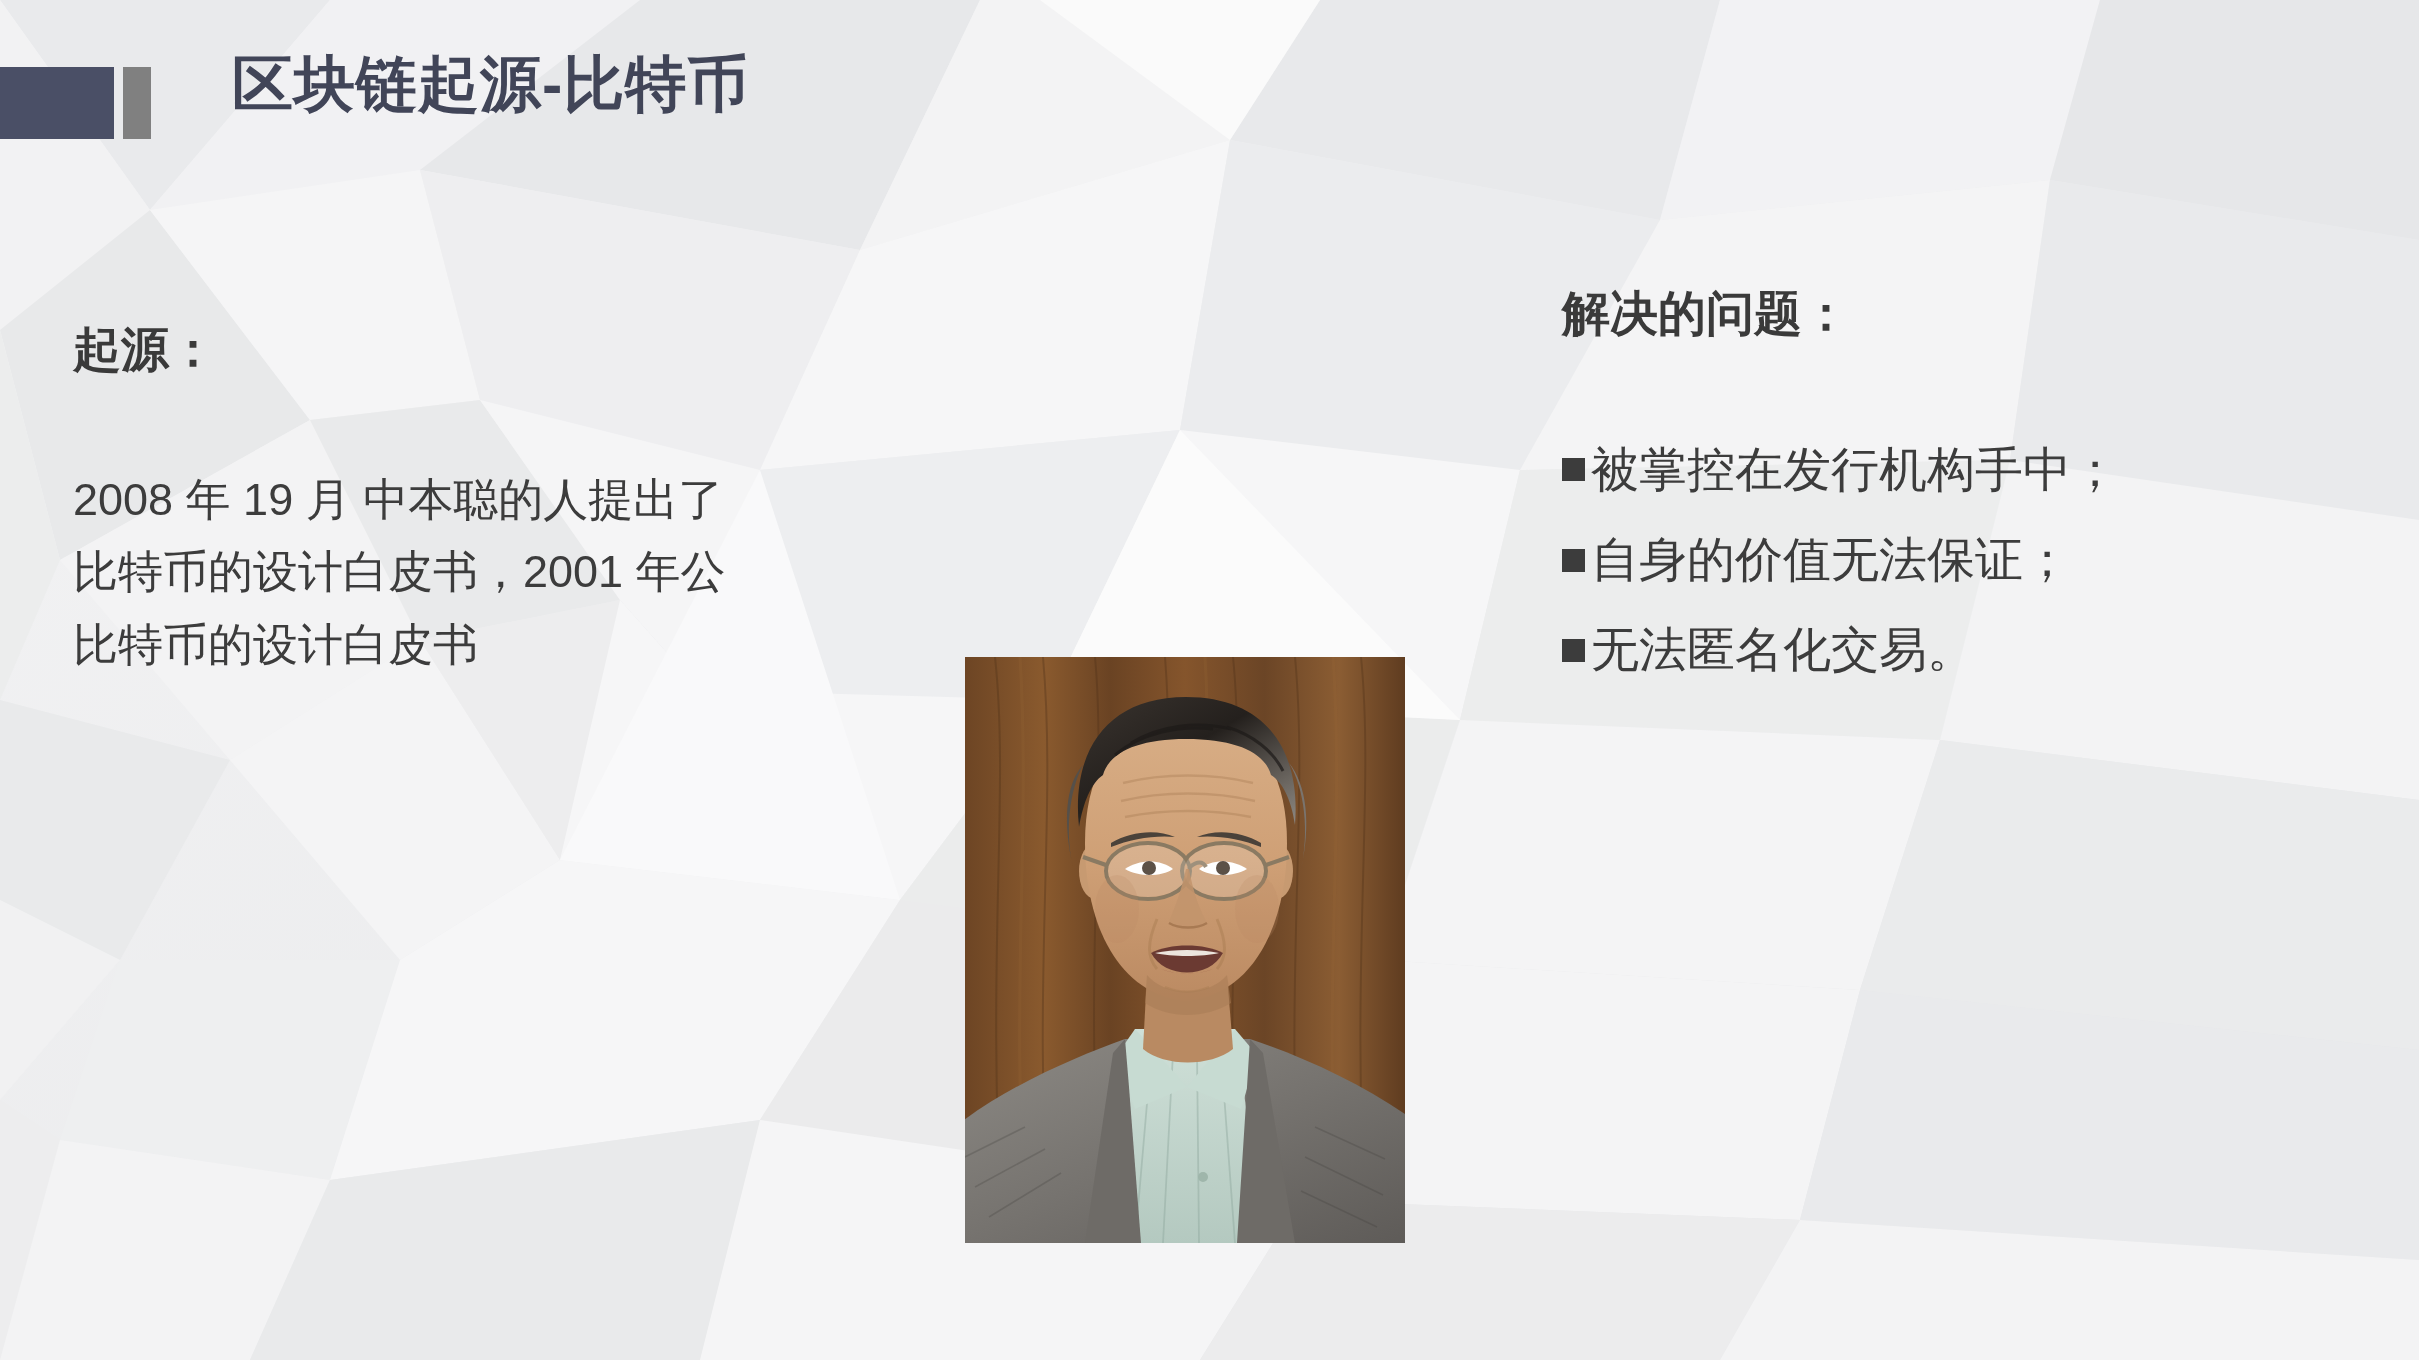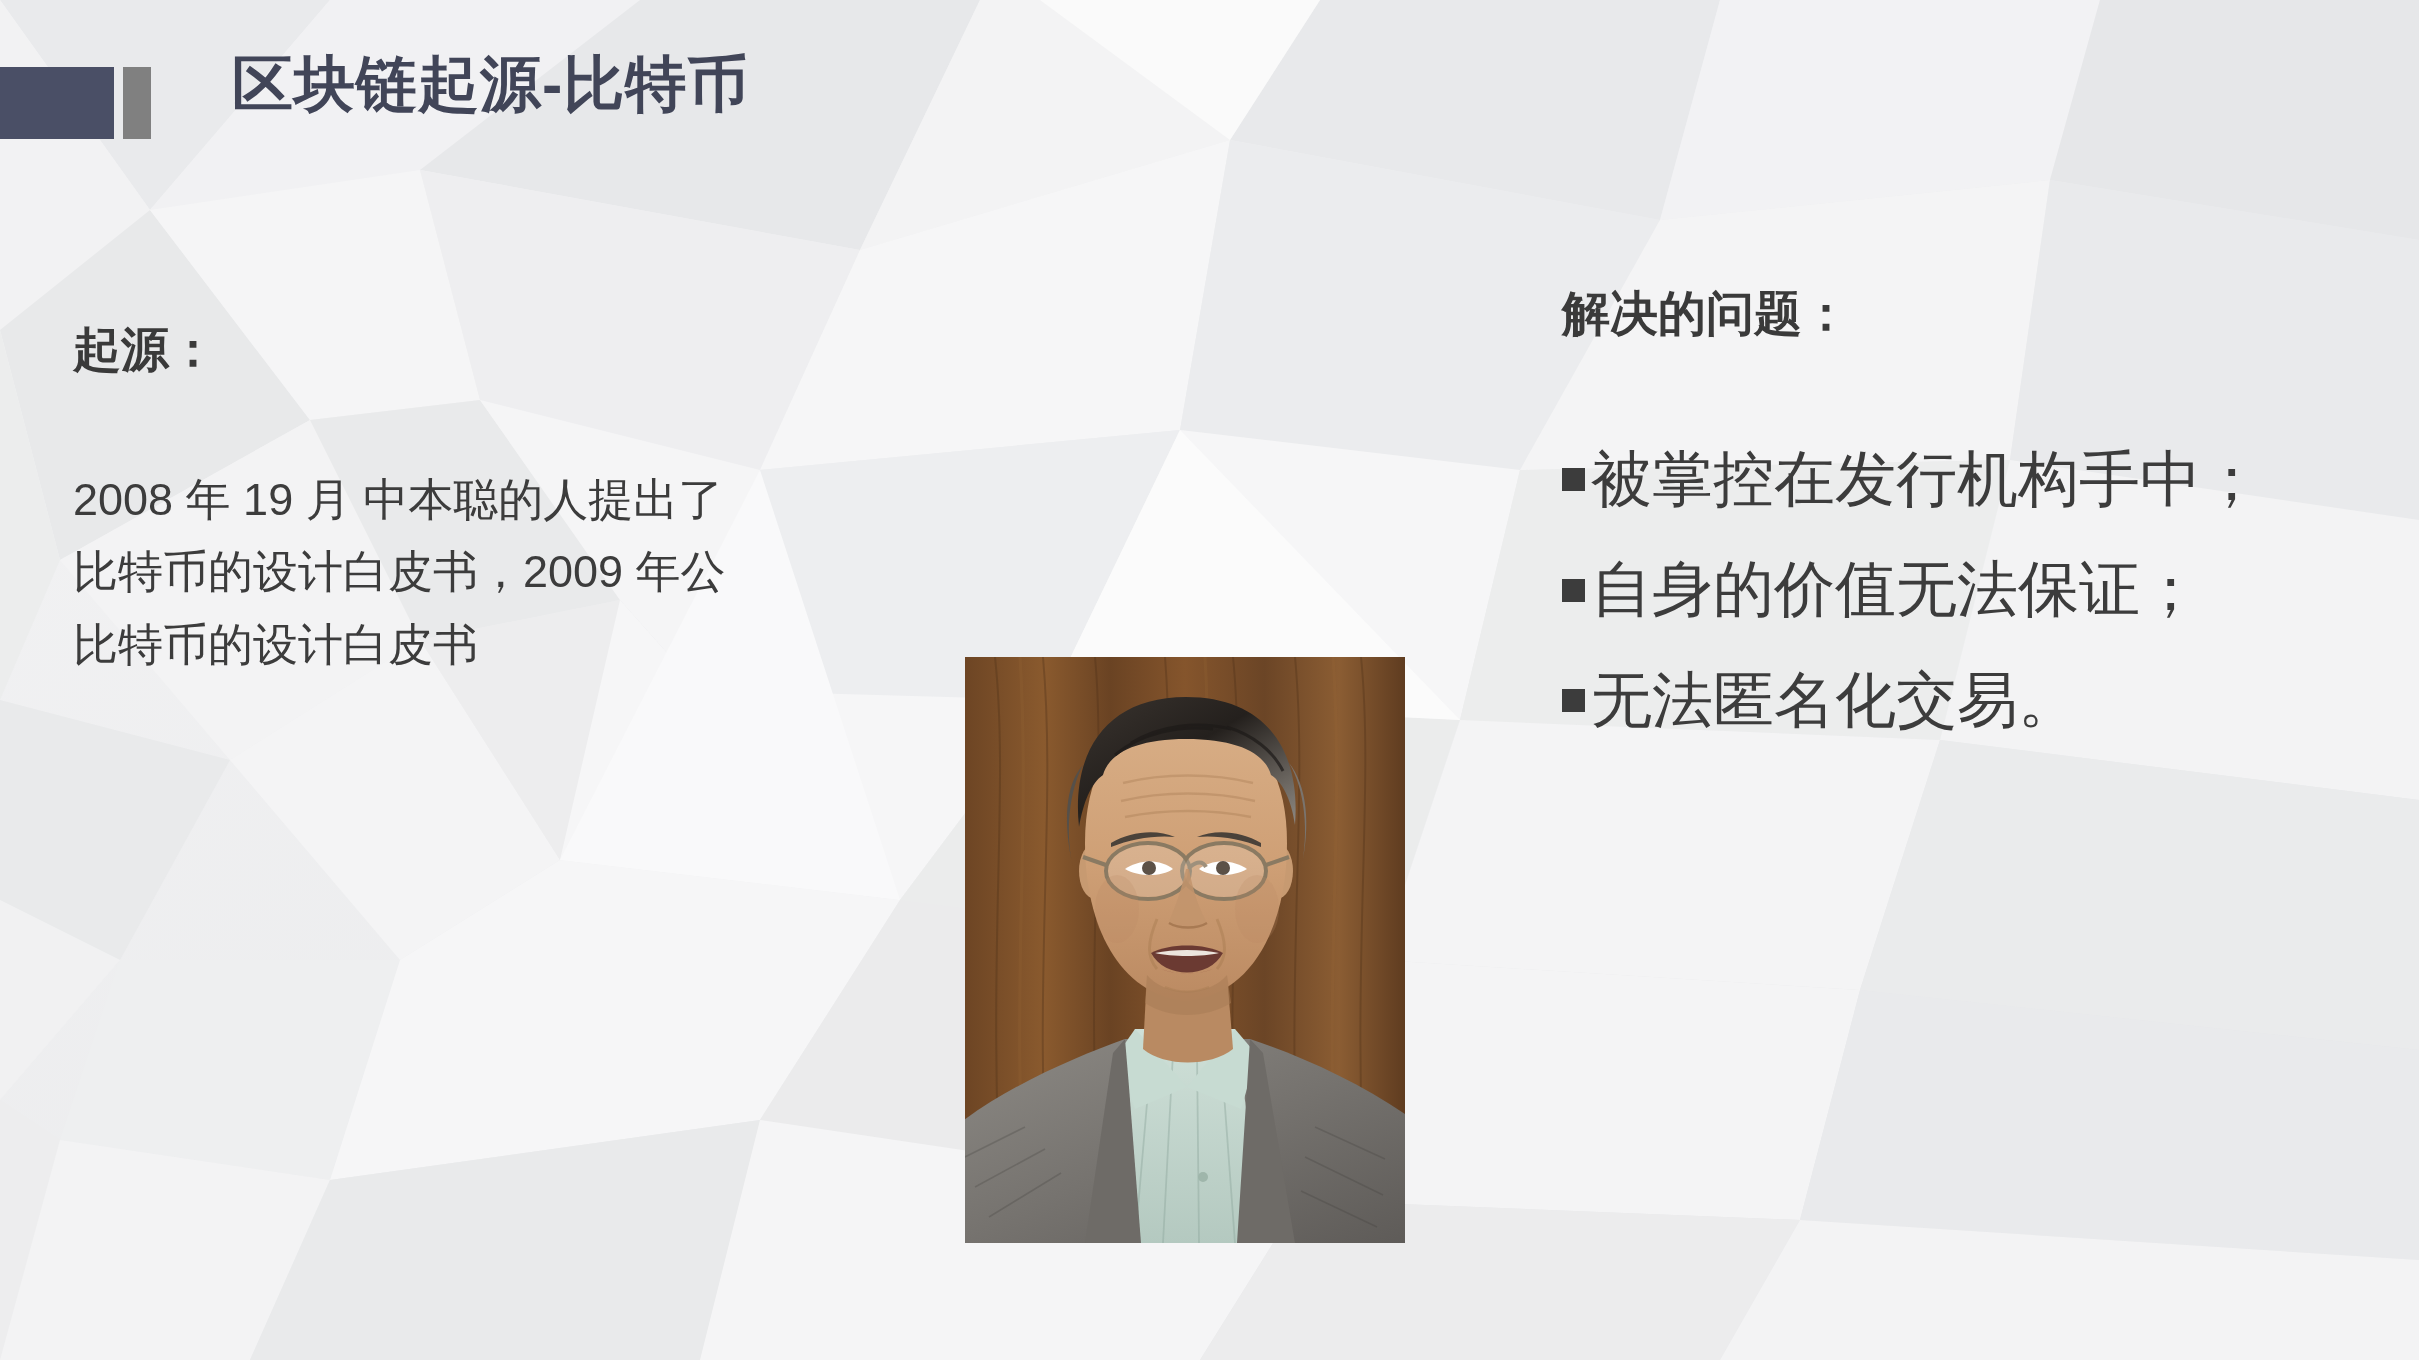--- a/index.html
+++ b/index.html
@@ -96,21 +96,21 @@
     width: 820px;
   }
   #problem-list {
     list-style: none;
     margin: 90px 0 0 0;
     padding: 0;
   }
   #problem-list li {
     display: flex;
     align-items: center;
-    font-size: 61px;
+    font-size: 48px;
     color: #3c3c3c;
     line-height: 1.55;
     white-space: nowrap;
     margin-bottom: 16px;
     font-family: Liberation Serif, serif;
   }
   .sq-bullet {
     display: inline-block;
     width: 23px;
     height: 23px;
@@ -198,21 +198,21 @@
     <div class="title-block-gap"></div>
     <div class="title-block-gray"></div>
   </div>
 
   <div id="slide-title">区块链起源-比特币</div>
 
   <div id="left-col">
     <div class="col-heading">起源：</div>
     <div id="origin-paragraph">
       <span class="pline">2008 年 19 月 中本聪的人提出了</span>
-      <span class="pline">比特币的设计白皮书，2009 年公</span>
+      <span class="pline">比特币的设计白皮书，2001 年公</span>
       <span class="pline">比特币的设计白皮书</span>
     </div>
   </div>
 
   <div id="right-col">
     <div class="col-heading">解决的问题：</div>
     <ul id="problem-list">
       <li>
         <span class="sq-bullet"></span>
         <span>被掌控在发行机构手中；</span>

